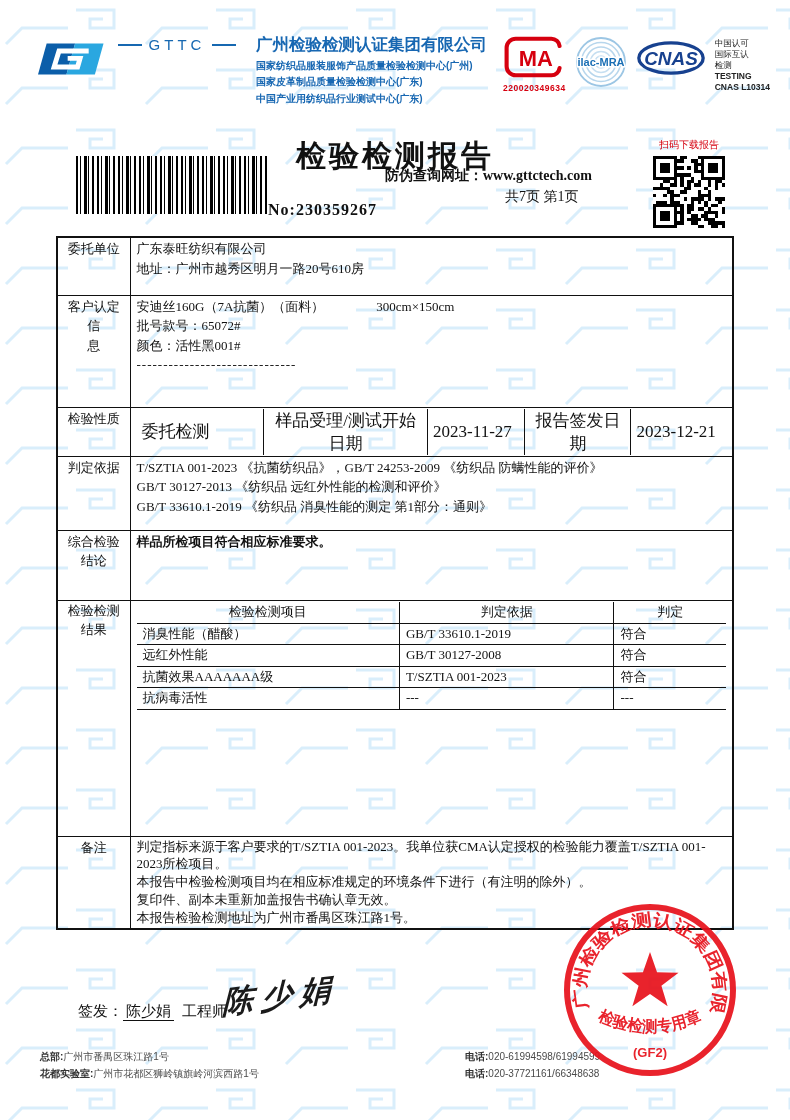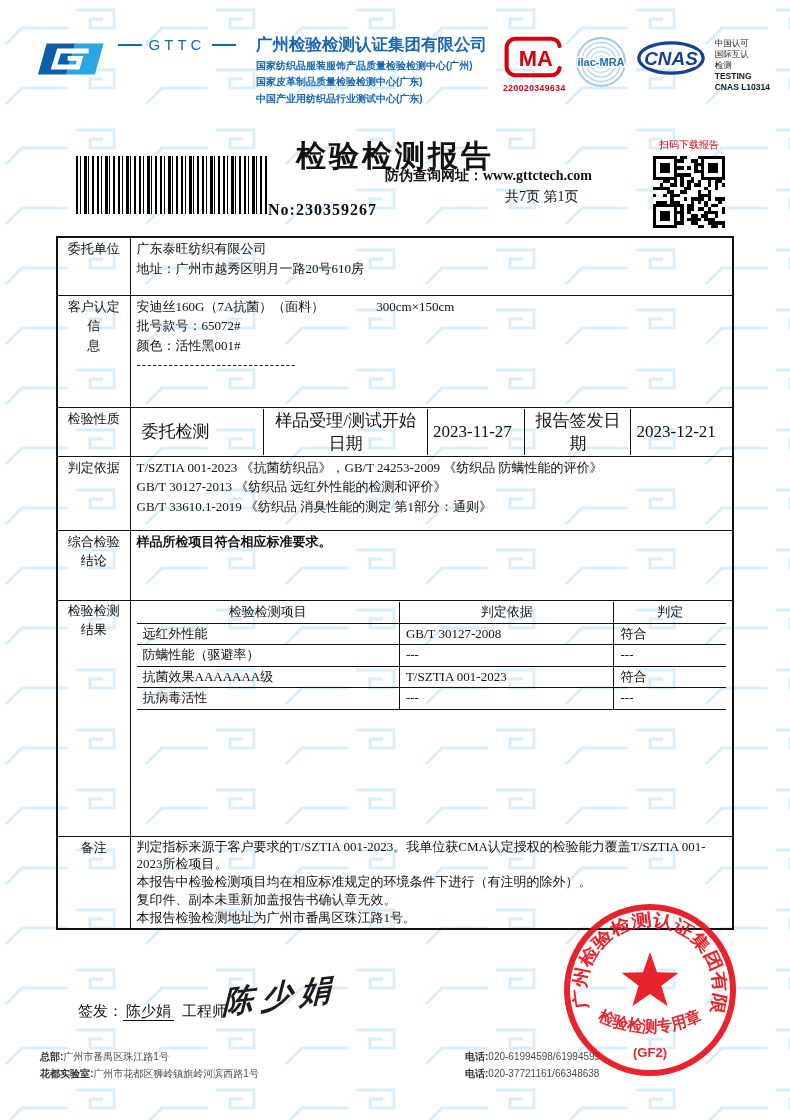--- a/index.html
+++ b/index.html
@@ -659,28 +659,28 @@
 结果</td>
       <td class="nopad" style="height:236px;">
         <table class="results">
           <tbody>
                 <tr>
             <td style="width:44.6%;">检验检测项目</td>
             <td style="width:36.4%;">判定依据</td>
             <td style="width:19%;">判定</td>
           </tr>
           <tr>
+            <td>消臭性能（醋酸）</td>
+            <td>GB/T 33610.1-2019</td>
+            <td>符合</td>
+          </tr>
+          <tr>
             <td>远红外性能</td>
             <td>GB/T 30127-2008</td>
             <td>符合</td>
-          </tr>
-          <tr>
-            <td>防螨性能（驱避率）</td>
-            <td>---</td>
-            <td>---</td>
           </tr>
           <tr>
             <td>抗菌效果AAAAAAA级</td>
             <td>T/SZTIA 001-2023</td>
             <td>符合</td>
           </tr>
           <tr>
             <td>抗病毒活性</td>
             <td>---</td>
             <td>---</td>

